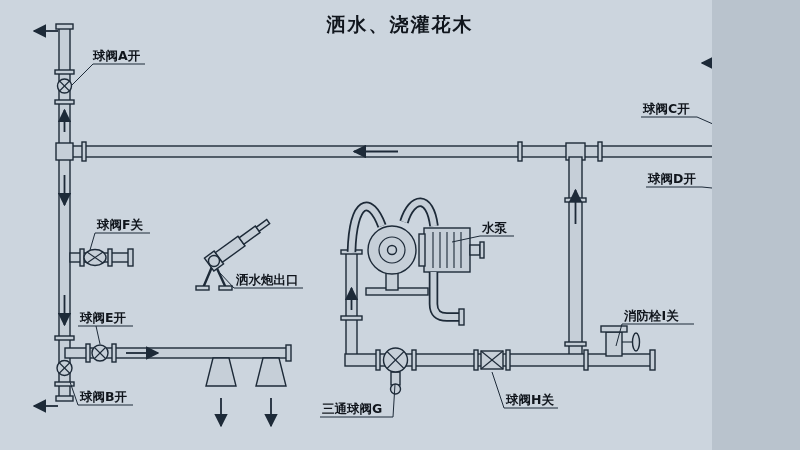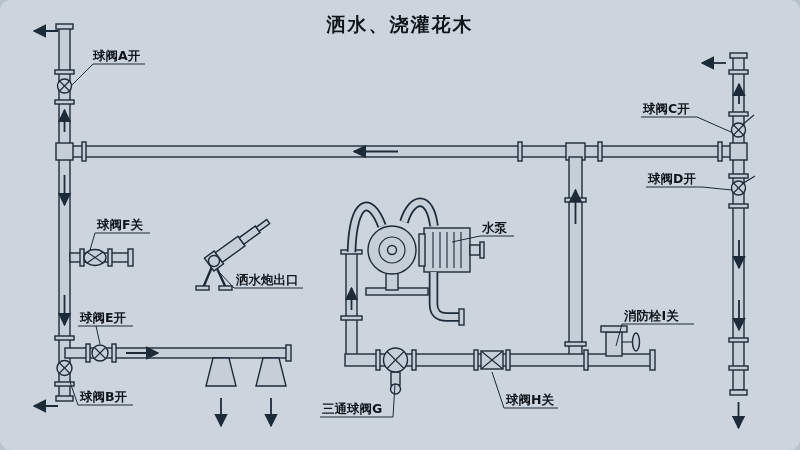--- a/index.html
+++ b/index.html
@@ -2,24 +2,23 @@
 <html style="--bg: #ccd5de; --pipe: #c6cfd8; --line: #1d2a38; --ink: #10151c;"><head>
 <meta charset="utf-8">
 <style>
   html,body{margin:0;padding:0}
   body{
     background:#b9c3cd;
     font-family:"DejaVu Sans","Liberation Sans",sans-serif;
   }
   .stage{
     position:relative;
-    width:800px;height:450px;
+    width:712px;height:450px;
     background:var(--bg,#ccd5de);
     overflow:hidden;
-    border-radius:11px;
   }
   svg{display:block}
   .pipe{fill:var(--pipe,#c6cfd8);stroke:var(--line,#1d2a38);stroke-width:1.4}
   .valve{fill:var(--pipe,#c6cfd8);stroke:var(--line,#1d2a38);stroke-width:1.4}
   .ring{fill:none;stroke:var(--line,#1d2a38);stroke-width:1.2}
   .thin{stroke:var(--line,#1d2a38);stroke-width:1.1;fill:none}
   .line2{stroke:var(--line,#1d2a38);stroke-width:2.4;fill:none}
   .hose-o{stroke:var(--line,#1d2a38);stroke-width:9.5;fill:none}
   .hose-i{stroke:var(--pipe,#c6cfd8);stroke-width:6;fill:none}
   .arrow{stroke:var(--line,#1d2a38);stroke-width:1.8;fill:none}

